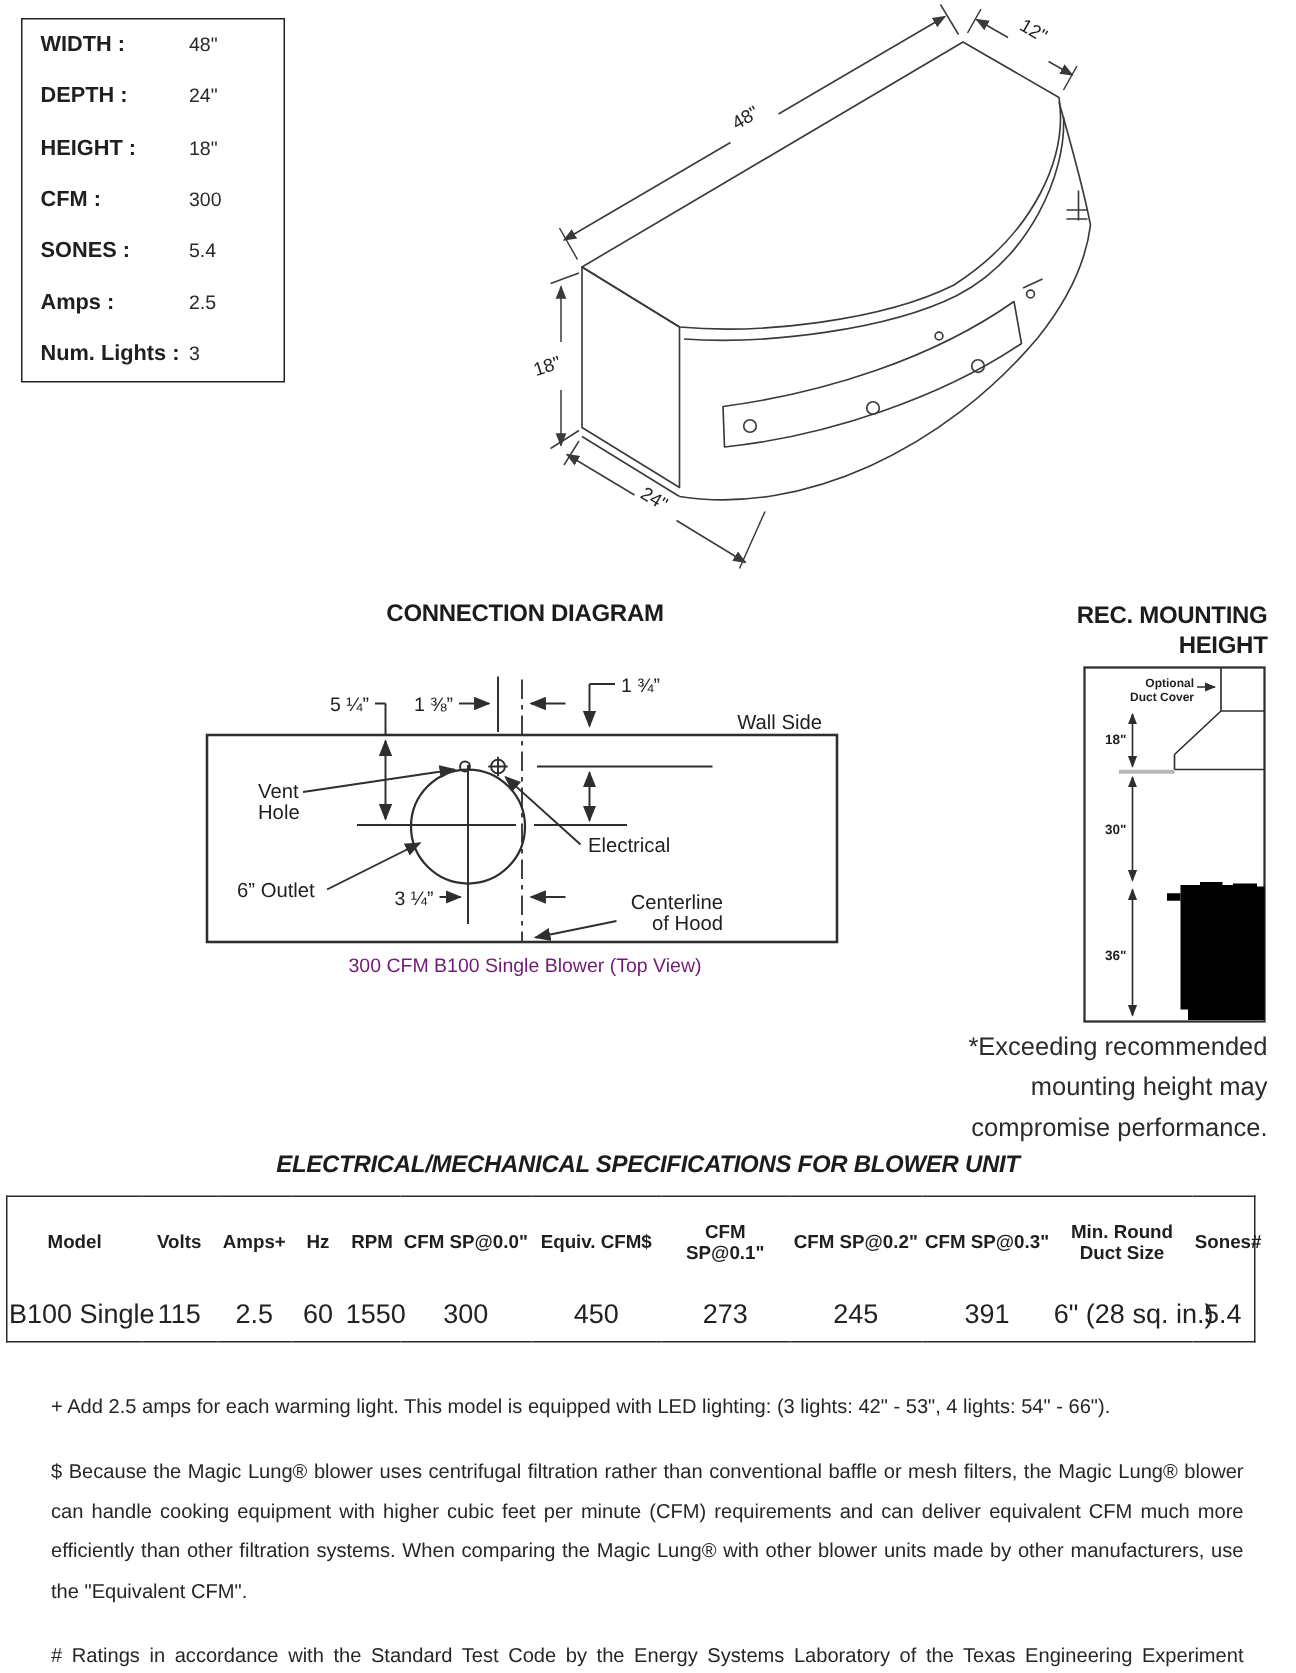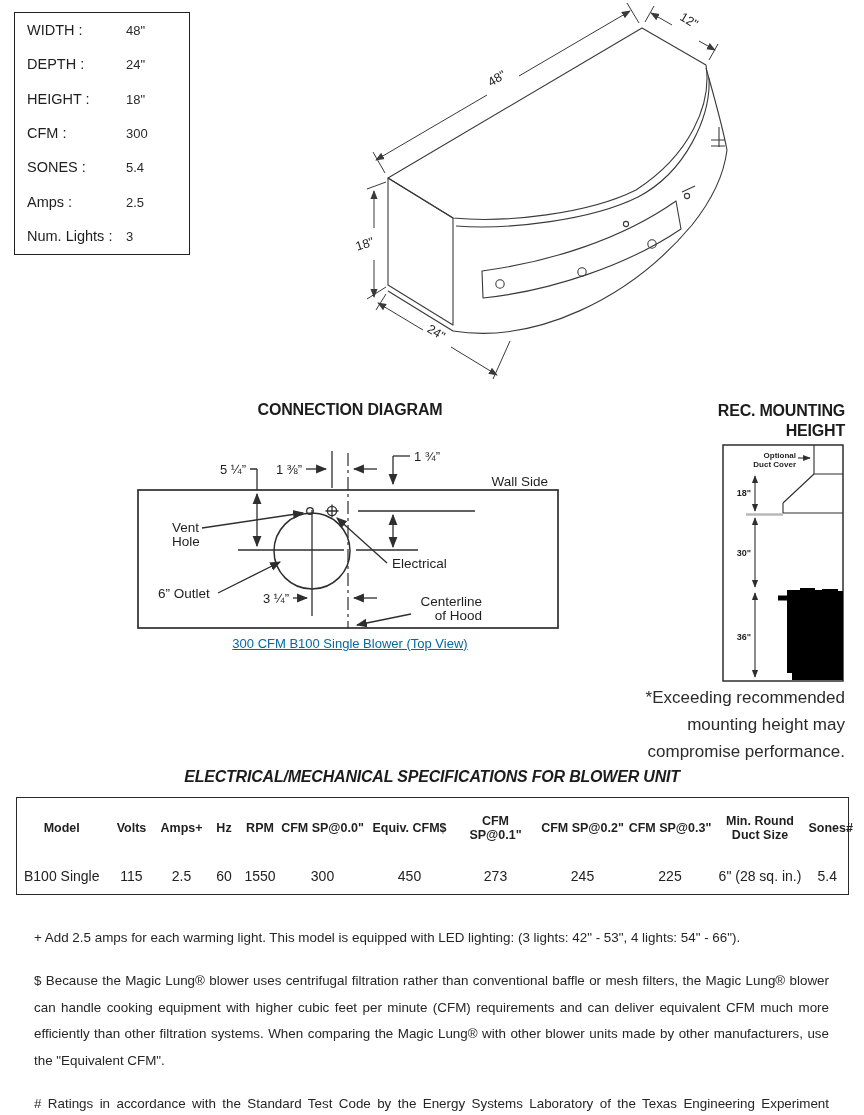--- a/index.html
+++ b/index.html
@@ -8,35 +8,35 @@
     font-family:"Liberation Sans", sans-serif;color:#1f1f1f;overflow:hidden;
   }
   .abs{position:absolute;}
   
   #spec-box{
     left:14px;top:12px;width:176px;height:243px;border:1.6px solid #222;
     box-sizing:border-box;display:flex;flex-direction:column;
     justify-content:space-between;padding:9px 0 10px 12px;
   }
   .spec-row{display:flex;align-items:baseline;}
-  .spec-label{font-weight:normal;font-size:14.5px;width:99px;flex:0 0 99px;white-space:nowrap;}
+  .spec-label{font-weight:bold;font-size:14.5px;width:99px;flex:0 0 99px;white-space:nowrap;}
   .spec-value{font-size:13px;color:#2a2a2a;white-space:nowrap;}
   
   .h-title{font-weight:bold;font-size:16px;letter-spacing:-0.2px;color:#1c1c1c;}
   #conn-title{left:130px;top:401px;width:440px;text-align:center;}
   #mount-title{left:690px;top:401px;width:155px;text-align:right;line-height:20px;}
   #table-title{left:0;top:768px;width:864px;text-align:center;font-style:italic;}
-  #conn-caption{left:130px;top:636px;width:440px;text-align:center;font-size:13px;color:#0369a1;text-decoration:underline;}
+  #conn-caption{left:130px;top:636px;width:440px;text-align:center;font-size:13px;color:#701a75;}
   #mount-note{left:640px;top:684px;width:205px;text-align:right;font-size:17px;line-height:27px;color:#2b2b2b;}
   
-  #spec-table{left:16px;top:797px;width:832px;}
+  #spec-table{left:4px;top:797px;width:832px;}
   #spec-table table{border-collapse:collapse;width:832px;table-layout:fixed;}
   #spec-table table{border:1.7px solid #2a2a2a;}
   #spec-table th{font-size:12.5px;font-weight:bold;height:60px;vertical-align:middle;text-align:center;padding:0 2px;}
-  #spec-table td{font-size:14px;height:34px;vertical-align:middle;text-align:center;white-space:nowrap;color:#222;}
+  #spec-table td{font-size:18px;height:34px;vertical-align:middle;text-align:center;white-space:nowrap;color:#222;}
   
   #footnotes{left:18px;top:909px;width:827px;font-size:13.4px;line-height:26.8px;color:#262626;}
   #footnotes p{margin:16px;}
   .just{text-align:justify;}
   svg text{font-family:"Liberation Sans", sans-serif;fill:#1f1f1f;}
 </style>
 </head>
 <body>
 
 <div>
@@ -261,21 +261,21 @@
       <tr>
         <td>B100 Single</td>
         <td>115</td>
         <td>2.5</td>
         <td>60</td>
         <td>1550</td>
         <td>300</td>
         <td>450</td>
         <td>273</td>
         <td>245</td>
-        <td>225</td>
+        <td>391</td>
         <td>6" (28 sq. in.)</td>
         <td>5.4</td>
       </tr>
     </tbody>
       </table>
   </div>
 
   <div id="footnotes" class="abs">
     <p>+ Add 2.5 amps for each warming light. This model is equipped with LED lighting: (3 lights: 42" - 53", 4 lights: 54" - 66").</p>
     <p class="just">$ Because the Magic Lung® blower uses centrifugal filtration rather than conventional baffle or mesh filters, the Magic Lung® blower can handle cooking equipment with higher cubic feet per minute (CFM) requirements and can deliver equivalent CFM much more efficiently than other filtration systems. When comparing the Magic Lung® with other blower units made by other manufacturers, use the "Equivalent CFM".</p>

